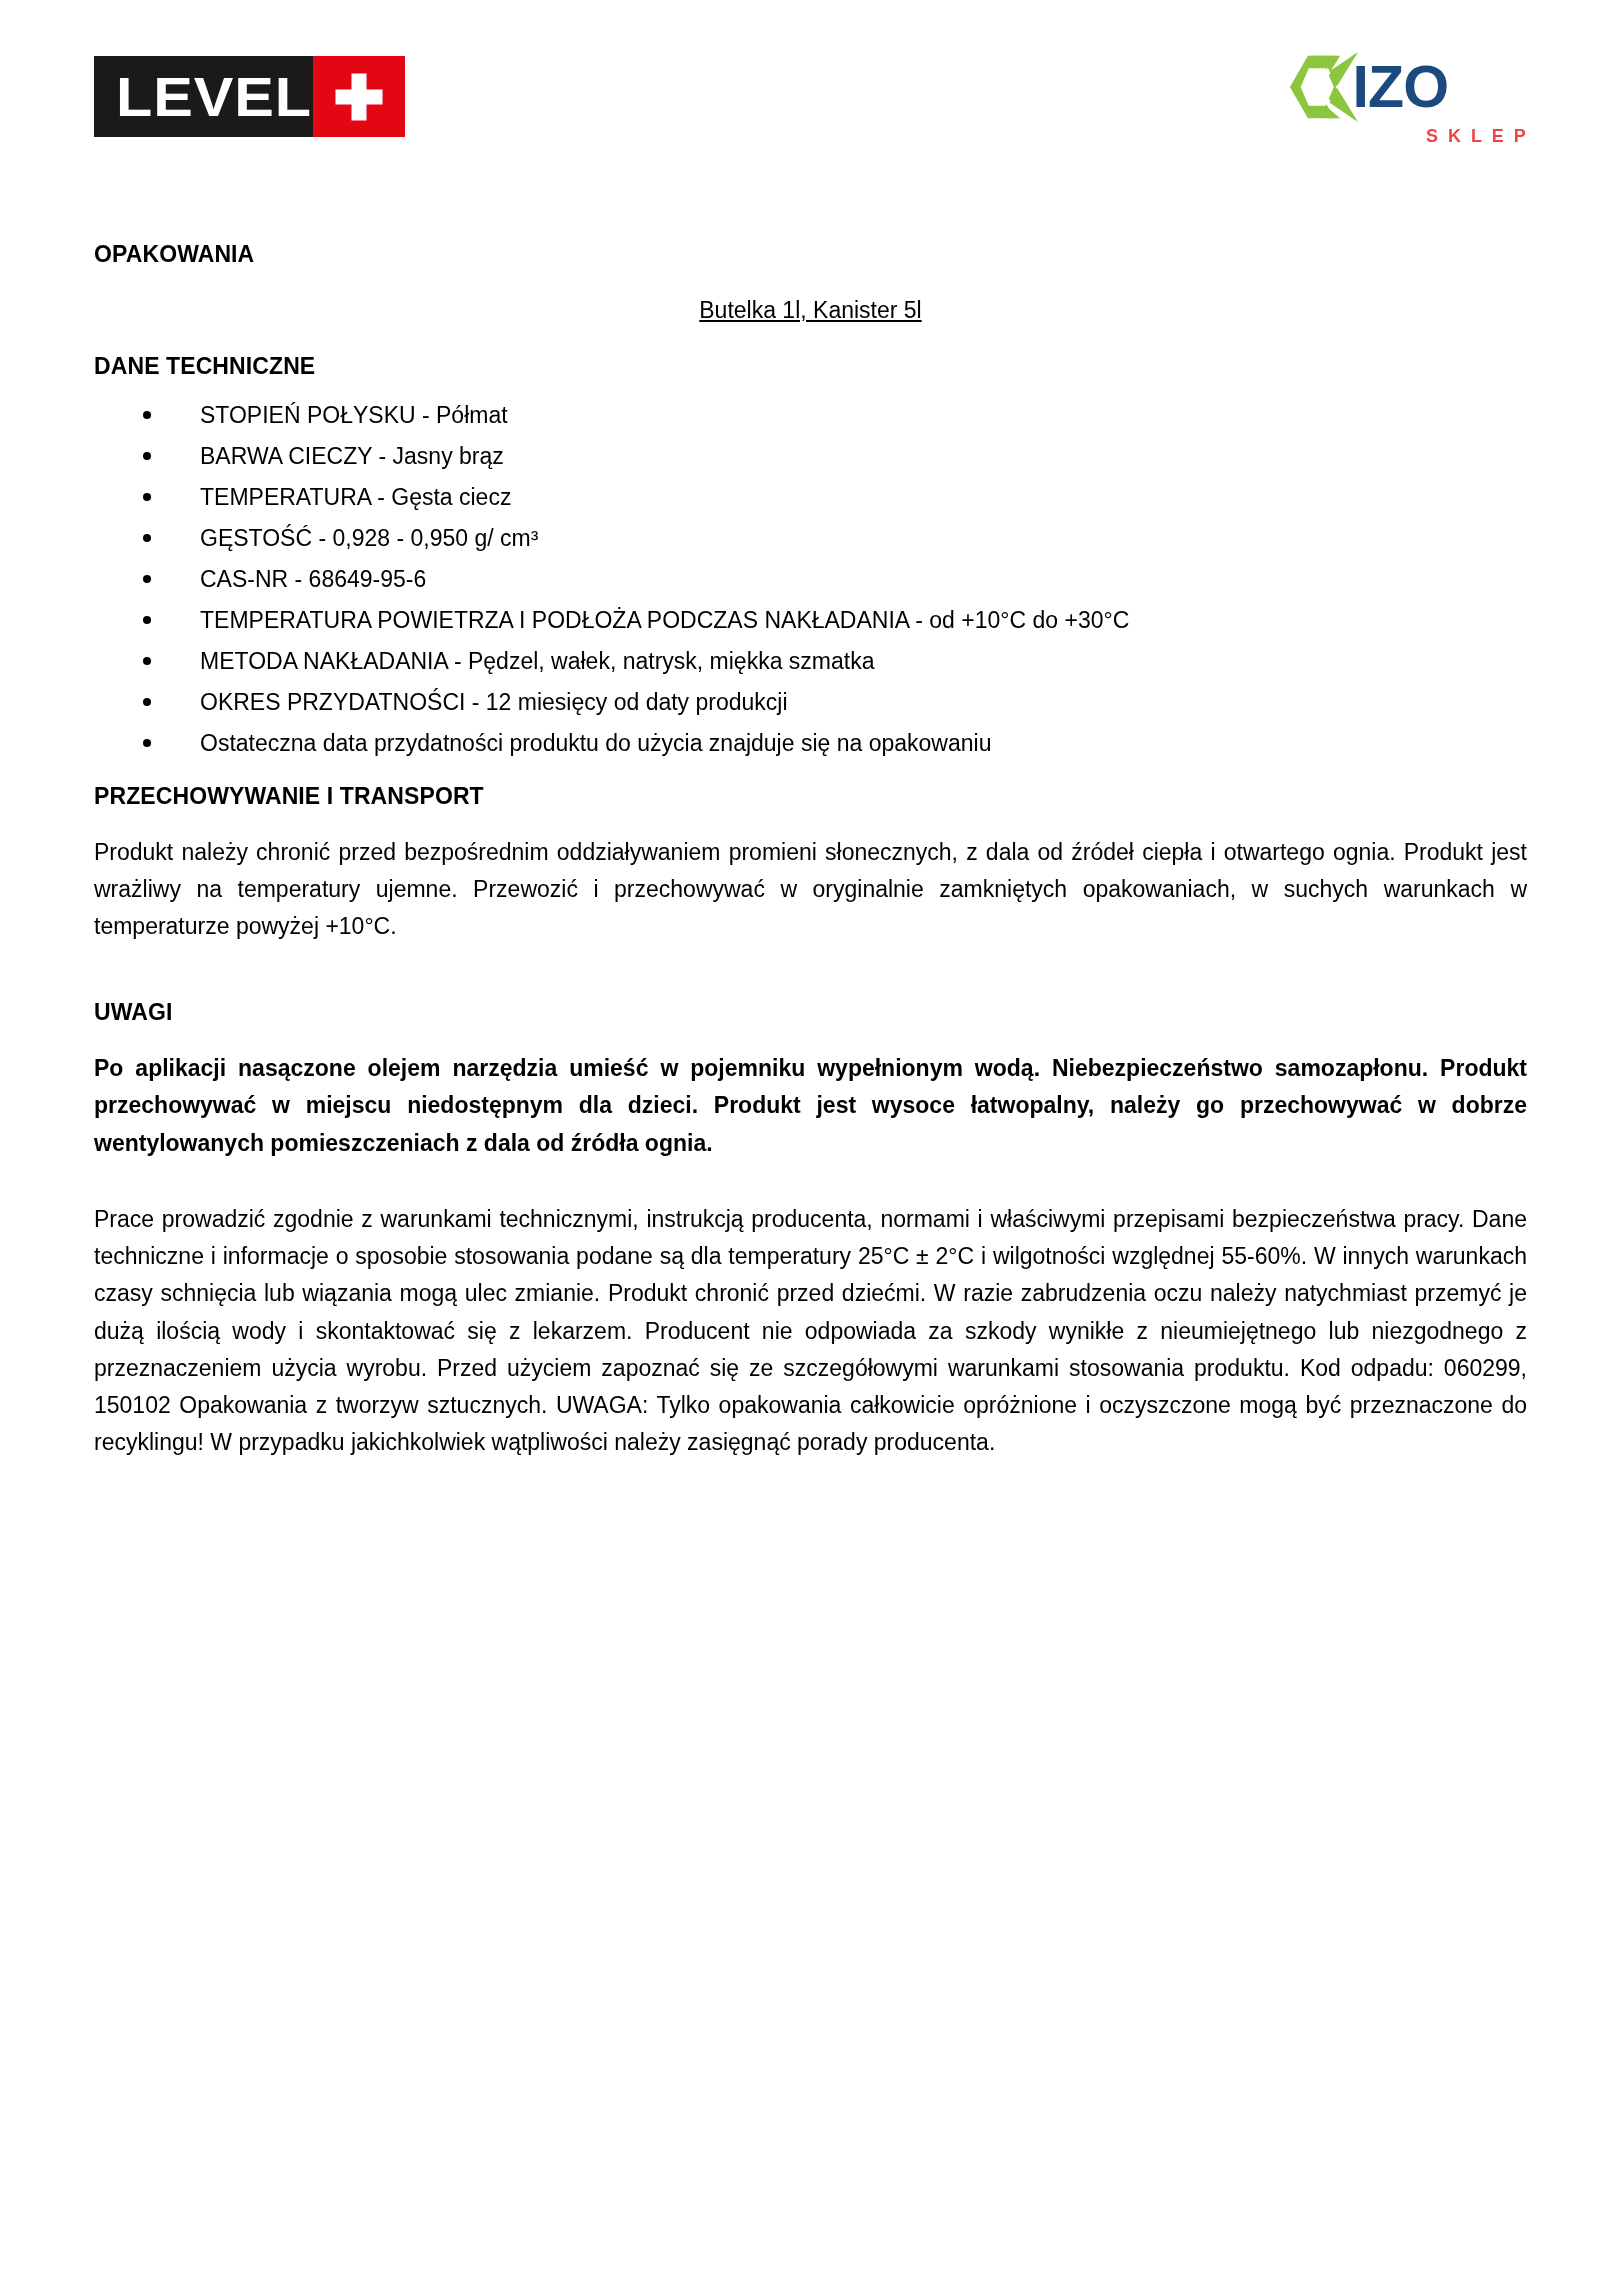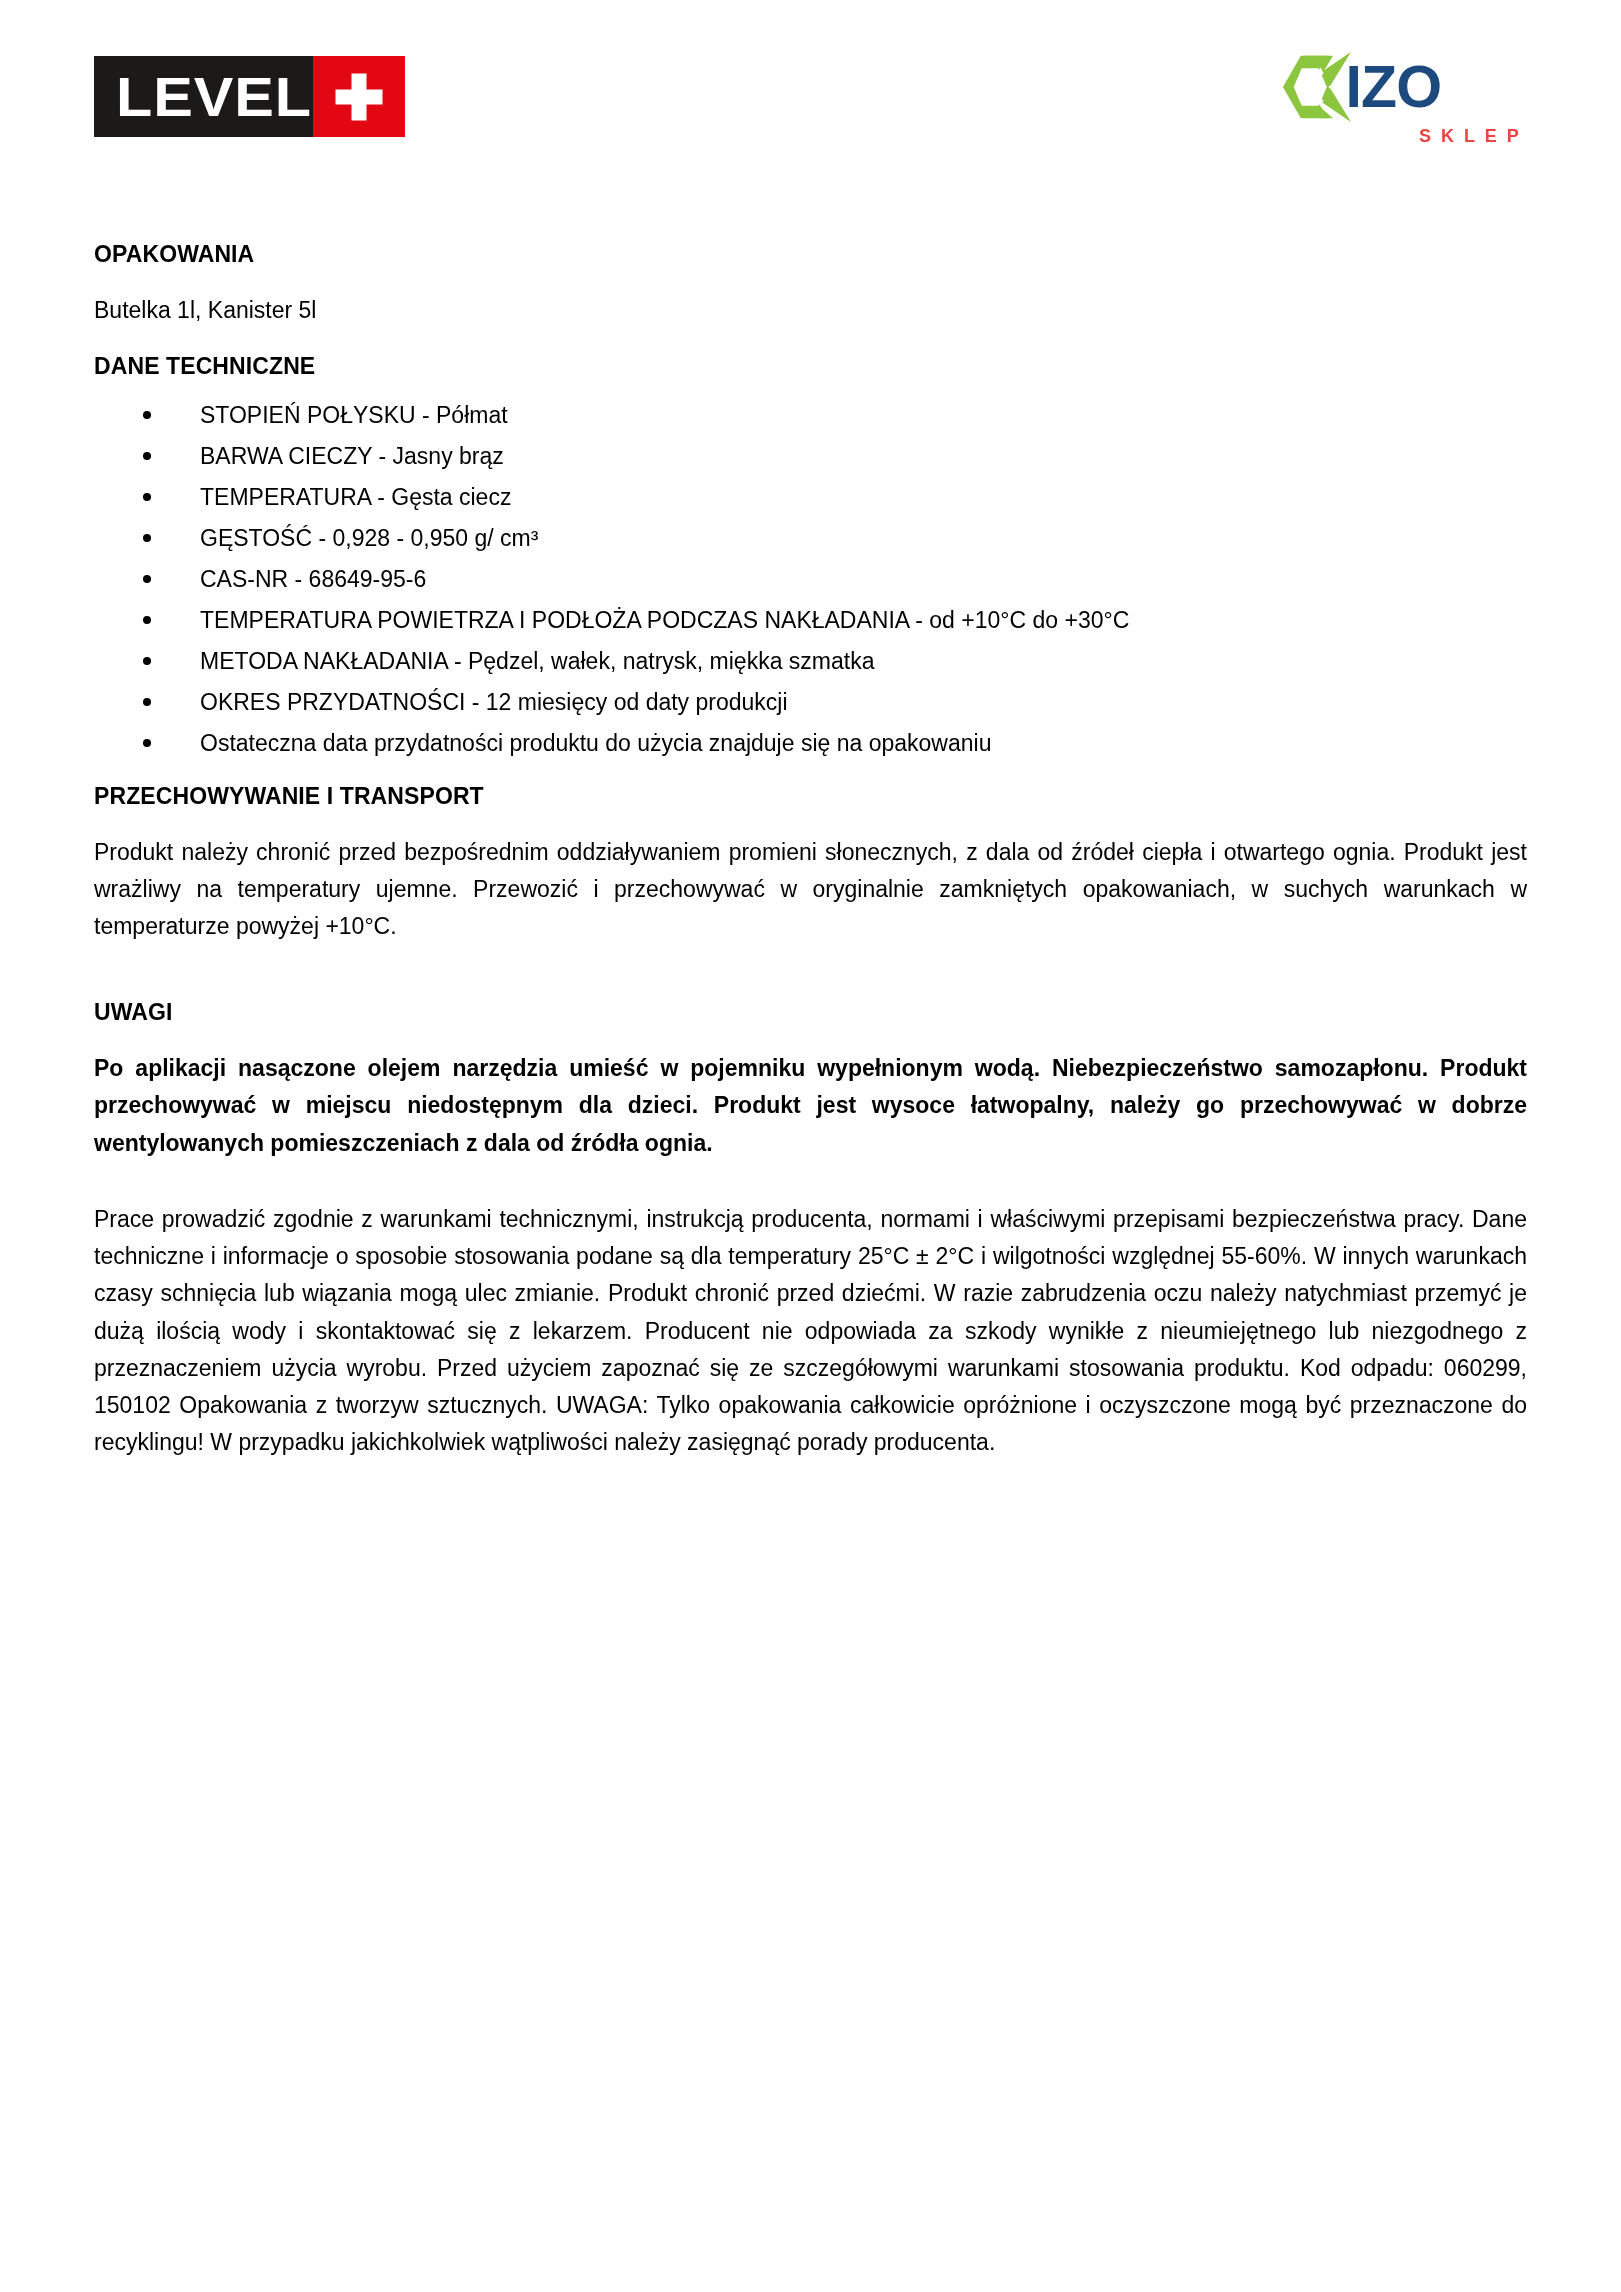--- a/index.html
+++ b/index.html
@@ -75,21 +75,21 @@
     background: #ffffff;
     width: 47px;
     height: 15px;
     left: 50%;
     top: 50%;
     transform: translate(-50%, -50%);
   }
 
   .logo-izo {
     position: absolute;
-    right: 88px;
+    right: 81px;
     top: 52px;
     width: 260px;
     height: 103px;
   }
   .logo-izo .izo-row {
     display: flex;
     align-items: center;
     height: 70px;
   }
   .logo-izo .izo-mark {
@@ -134,21 +134,22 @@
   }
   p.para {
     font-family: "Liberation Sans", sans-serif;
     font-size: 23px;
     font-weight: normal;
     margin: 0 0 23px 0;
     line-height: 1.62;
     text-align: justify;
   }
   p.para-left {
-    text-align: left;
+    text-align: center;
+    text-decoration: underline;
   }
   p.para-bold {
     font-weight: bold;
   }
   .spacer-18 { height: 16px; }
 
   ul.tech-list {
     list-style: none;
     margin: 0 0 27px 0;
     padding: 0;

